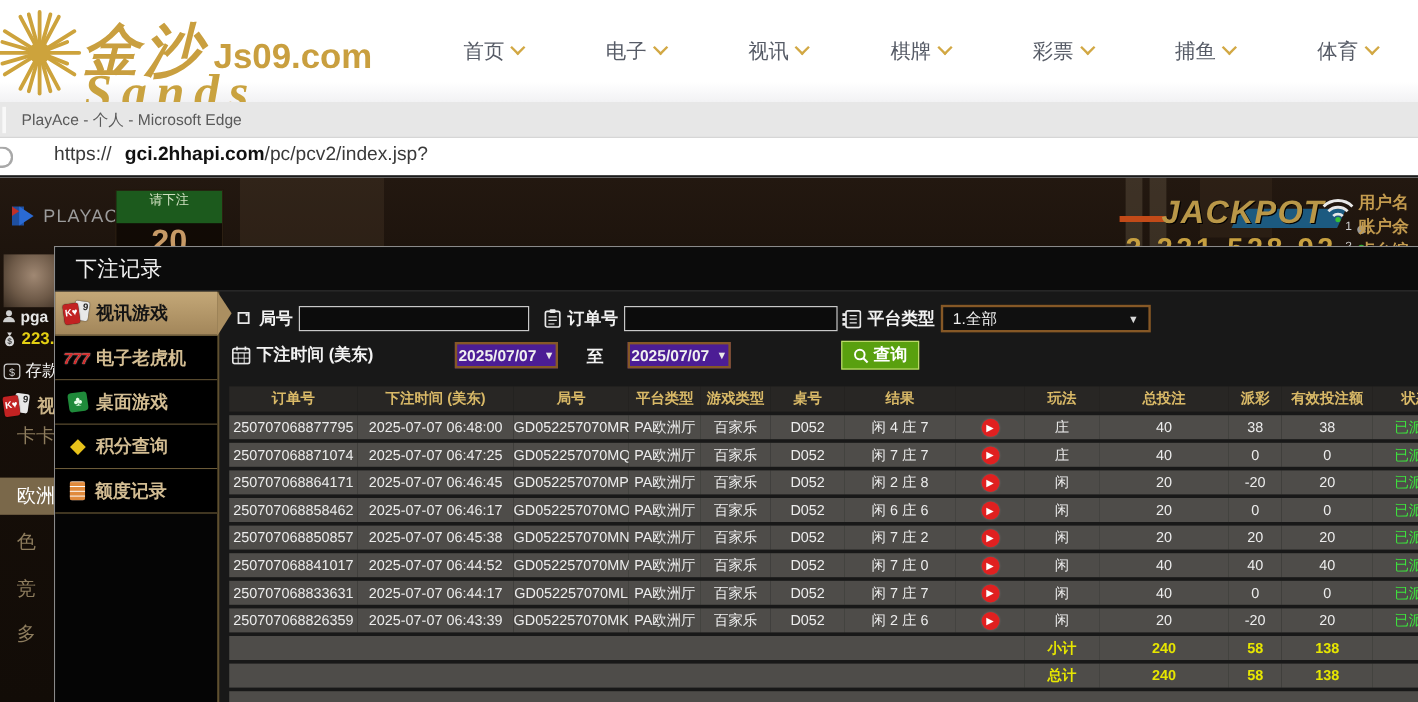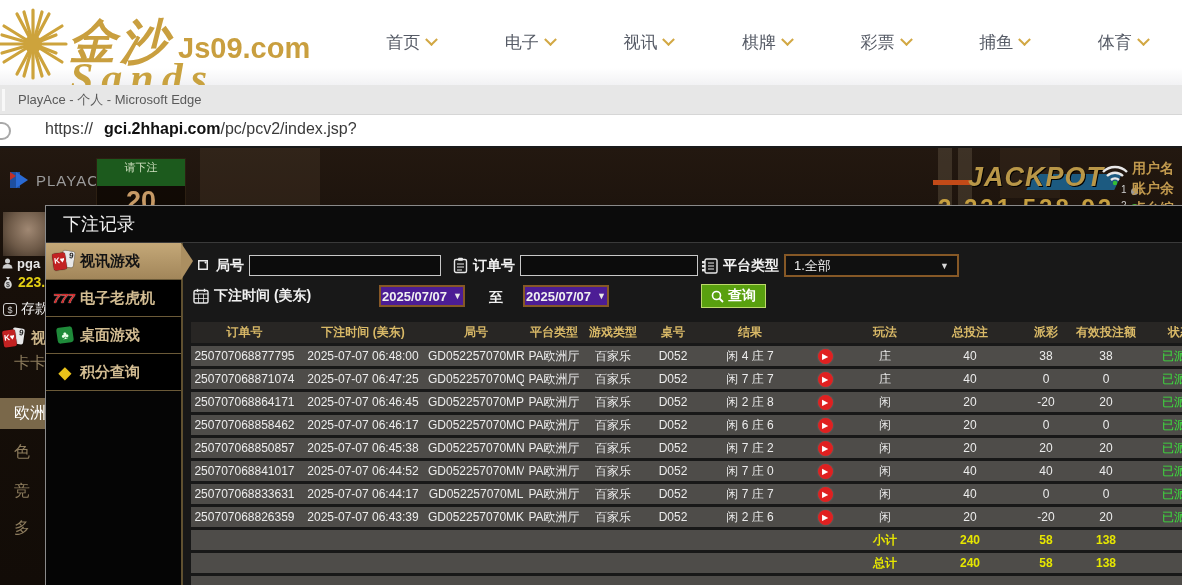--- a/index.html
+++ b/index.html
@@ -305,20 +305,24 @@
           <span class="slot-ic">777</span>
           <span>电子老虎机</span>
         </div>
         <div class="side-item">
           <span class="tgame-ic">♣</span>
           <span>桌面游戏</span>
         </div>
         <div class="side-item">
           <span class="diamond-ic">◆</span>
           <span>积分查询</span>
+        </div>
+        <div class="side-item">
+          <span class="doc-ic"></span>
+          <span>额度记录</span>
         </div>
       </div>
       <div class="content">
 
         <div class="f-group" style="left:12px;top:12px;">
           <svg width="16" height="16" viewBox="0 0 16 16">
               <path d="M2 7 L8 1 L14 7 L8 13 z" fill="none" stroke="#e8e8e8" stroke-width="1.5" transform="rotate(45 8 7)"></path>
               <circle cx="8" cy="3.4" r="1" fill="#e8e8e8" transform="rotate(45 8 7)"></circle>
             </svg>
           <span class="f-label">局号</span>

